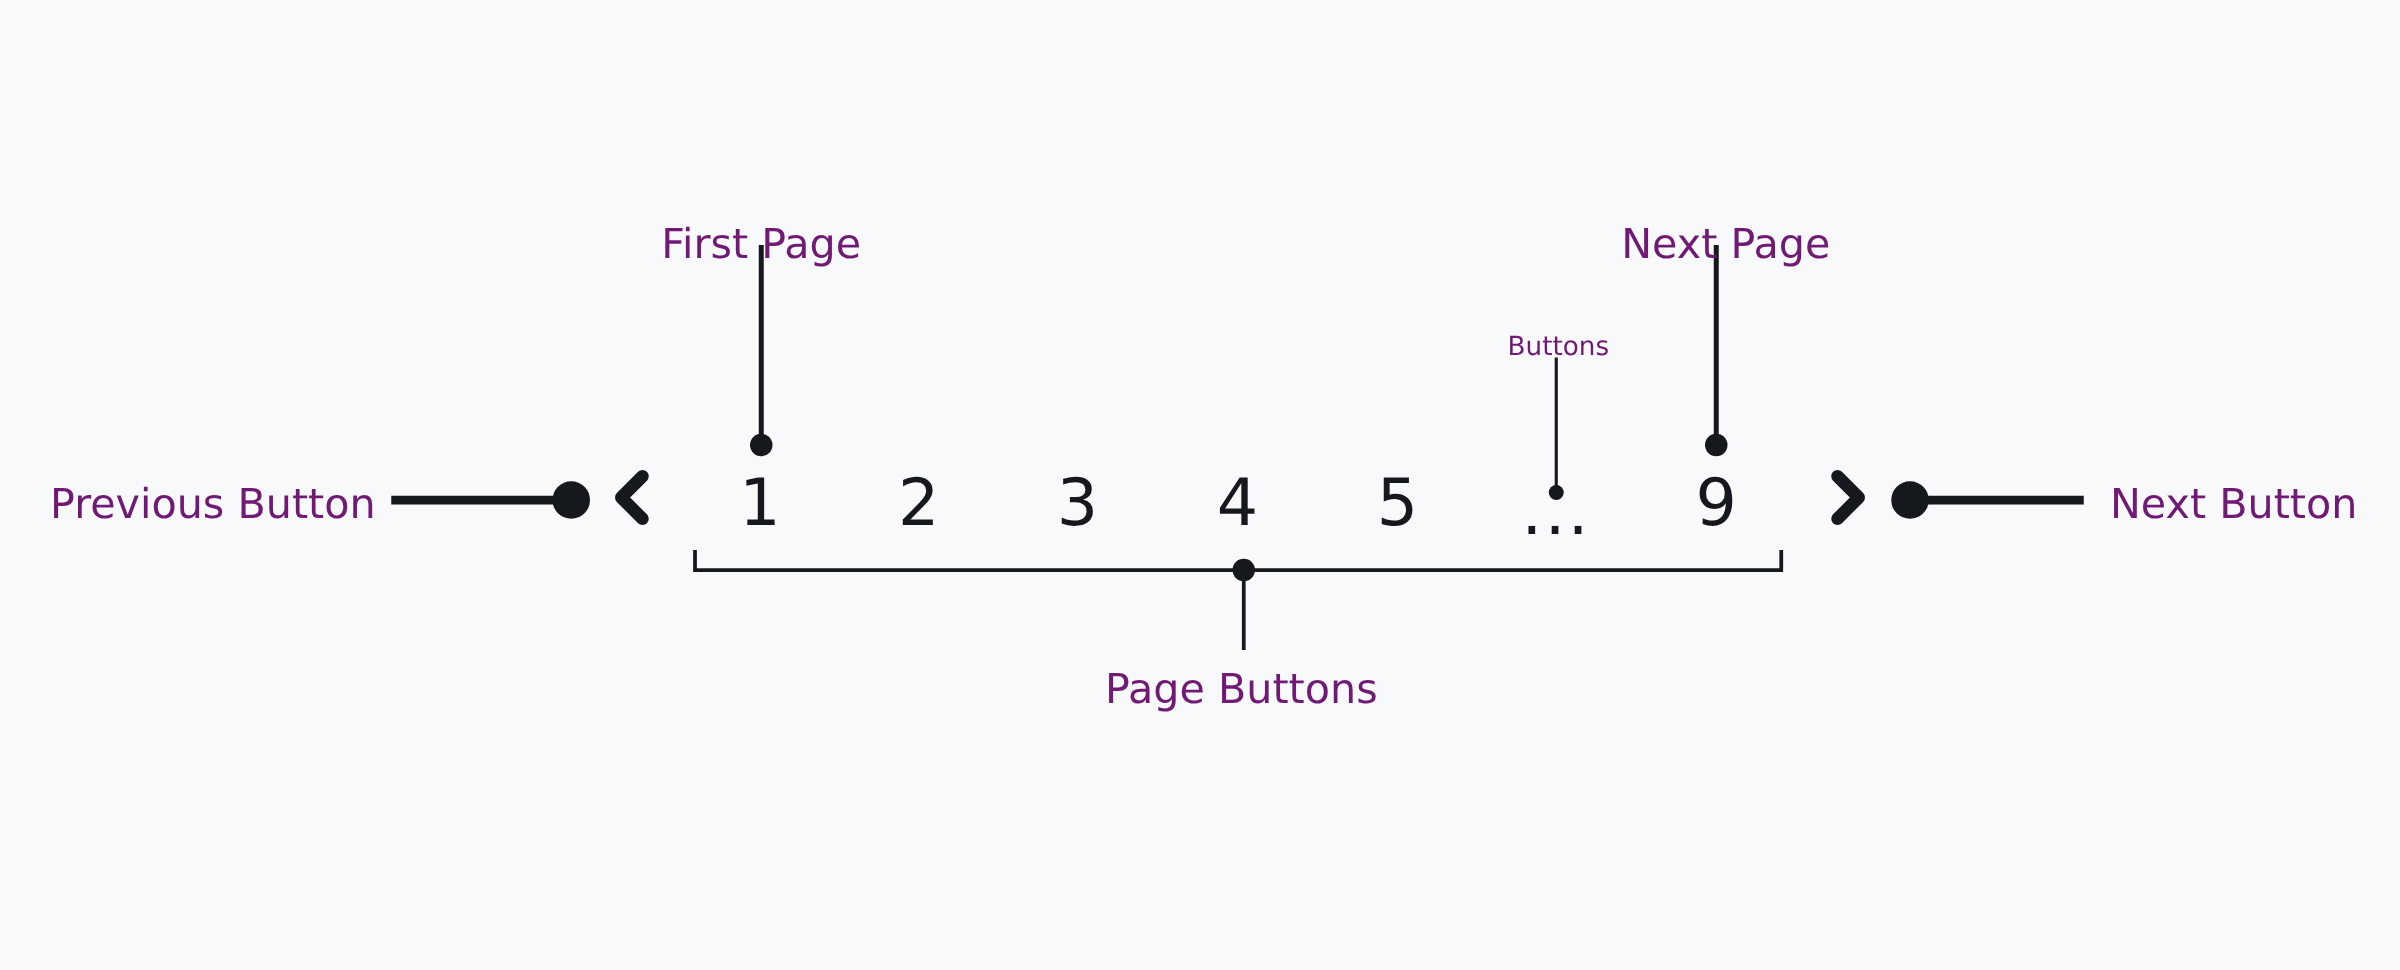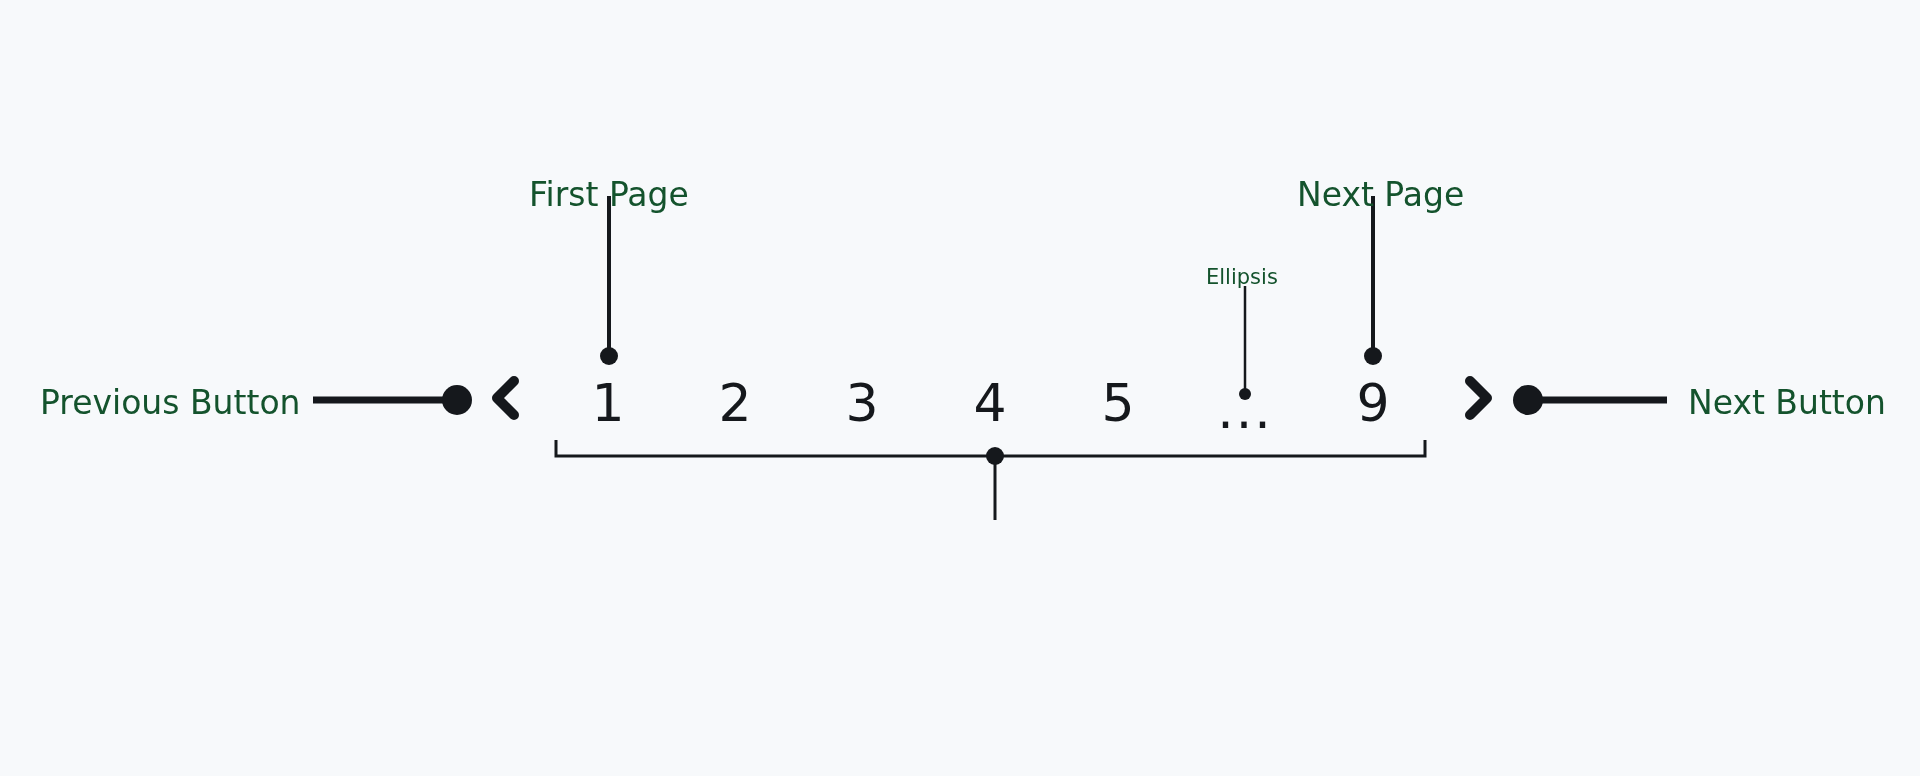--- a/index.html
+++ b/index.html
@@ -22,21 +22,21 @@
   #stage svg.diagram {
     position: absolute;
     left: 0;
     top: 0;
     width: 1920px;
     height: 776px;
   }
   
   .lbl {
     position: absolute;
-    color: #14532d;
+    color: #701a75;
     white-space: nowrap;
     line-height: 1;
     font-family: "DejaVu Sans", "Liberation Sans", sans-serif;
   }
   .lbl-callout {
     font-size: 33px;
     font-weight: 400;
   }
   .lbl-callout-sm {
     font-size: 21px;
@@ -128,16 +128,17 @@
   <span class="pagenum" style="left:1373px; top:403px;">9</span>
 
   <span class="lbl lbl-callout" style="left:40px; top:386px;">Previous Button</span>
 
   <span class="lbl lbl-callout" style="left:1688px; top:386px;">Next Button</span>
 
   <span class="lbl lbl-callout" style="left:529px; top:178px;">First Page</span>
 
   <span class="lbl lbl-callout" style="left:1297px; top:178px;">Next Page</span>
 
-  <span class="lbl lbl-callout-sm" style="left:1206px; top:267px;">Ellipsis</span>
+  <span class="lbl lbl-callout-sm" style="left:1206px; top:267px;">Buttons</span>
 
+  <span class="lbl lbl-callout" style="left:884px; top:534px;">Page Buttons</span>
 
 </div>
 
 </body></html>

